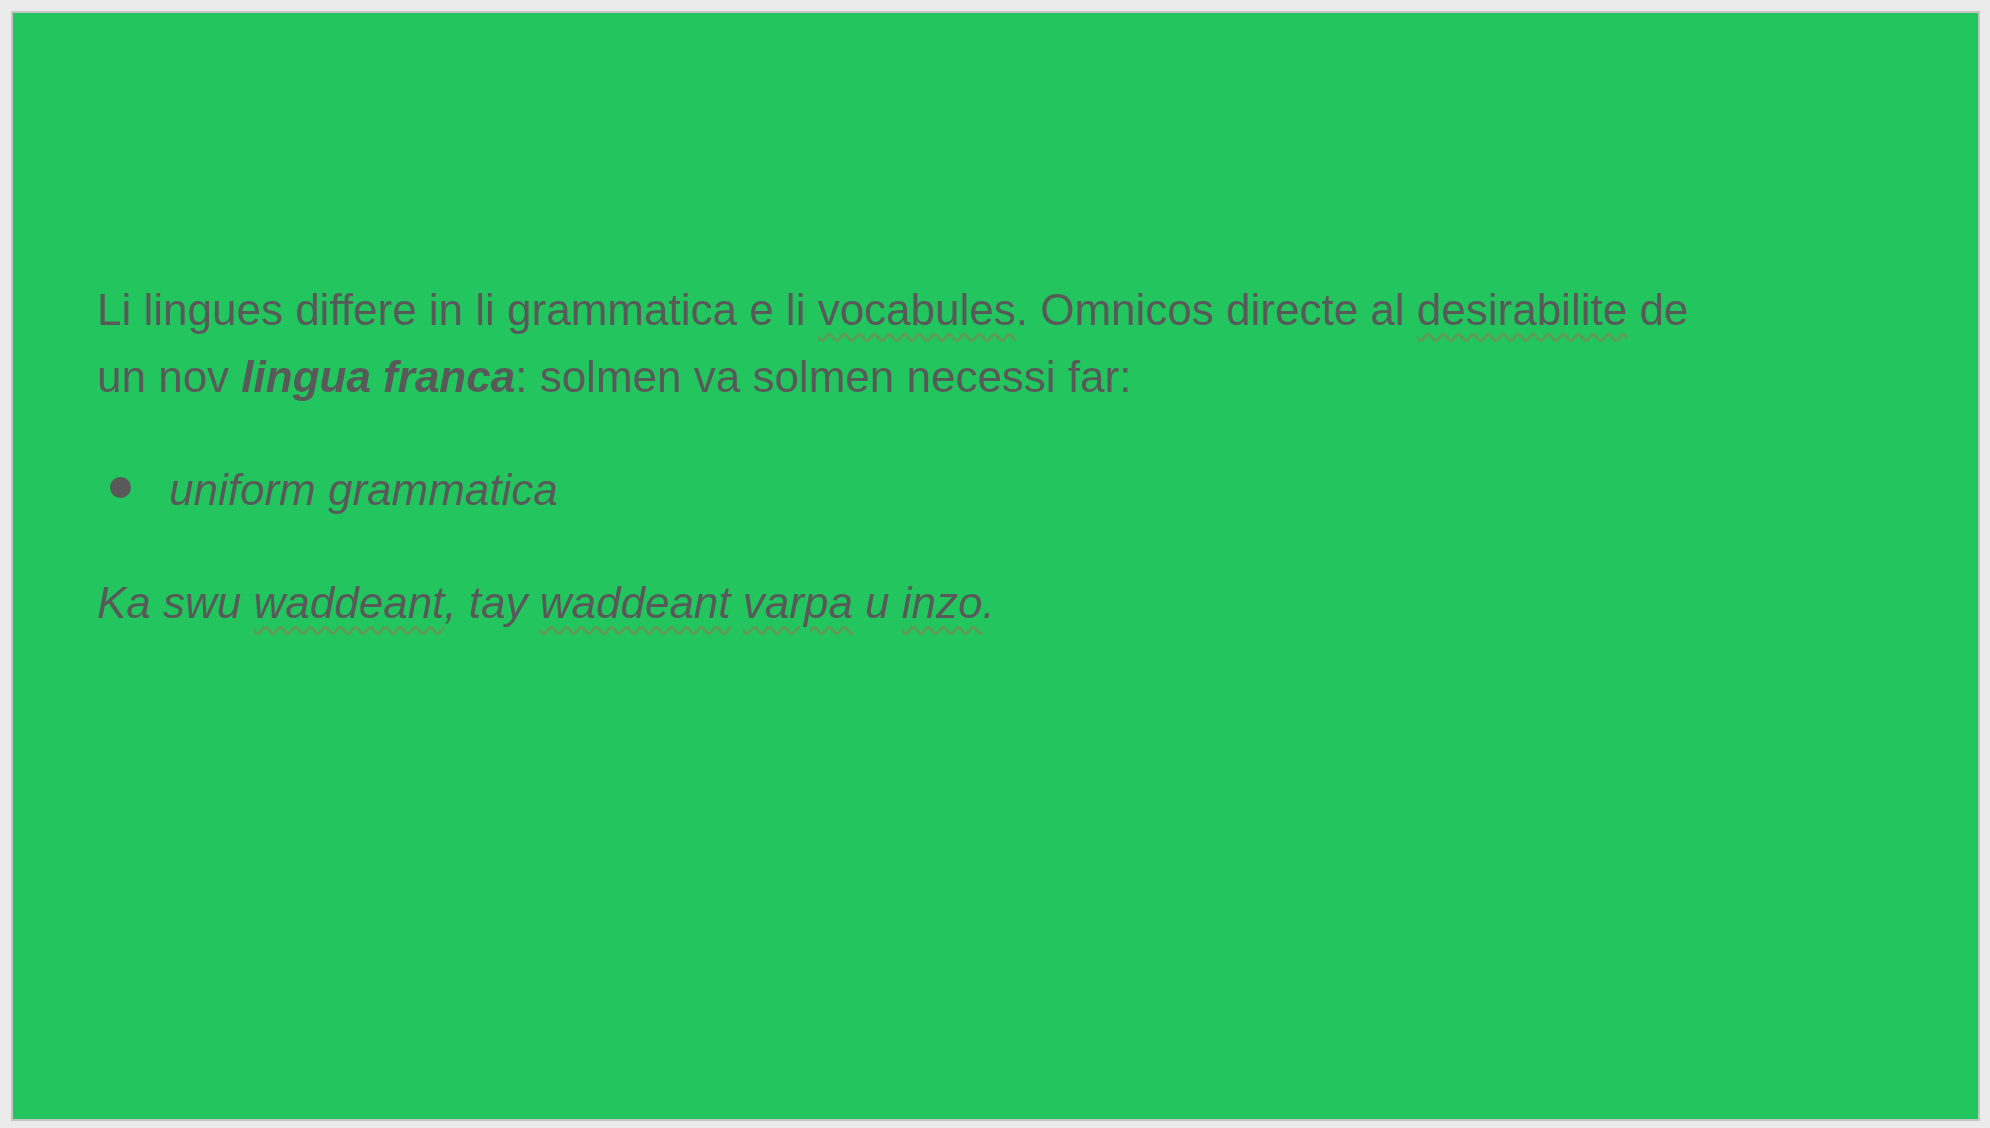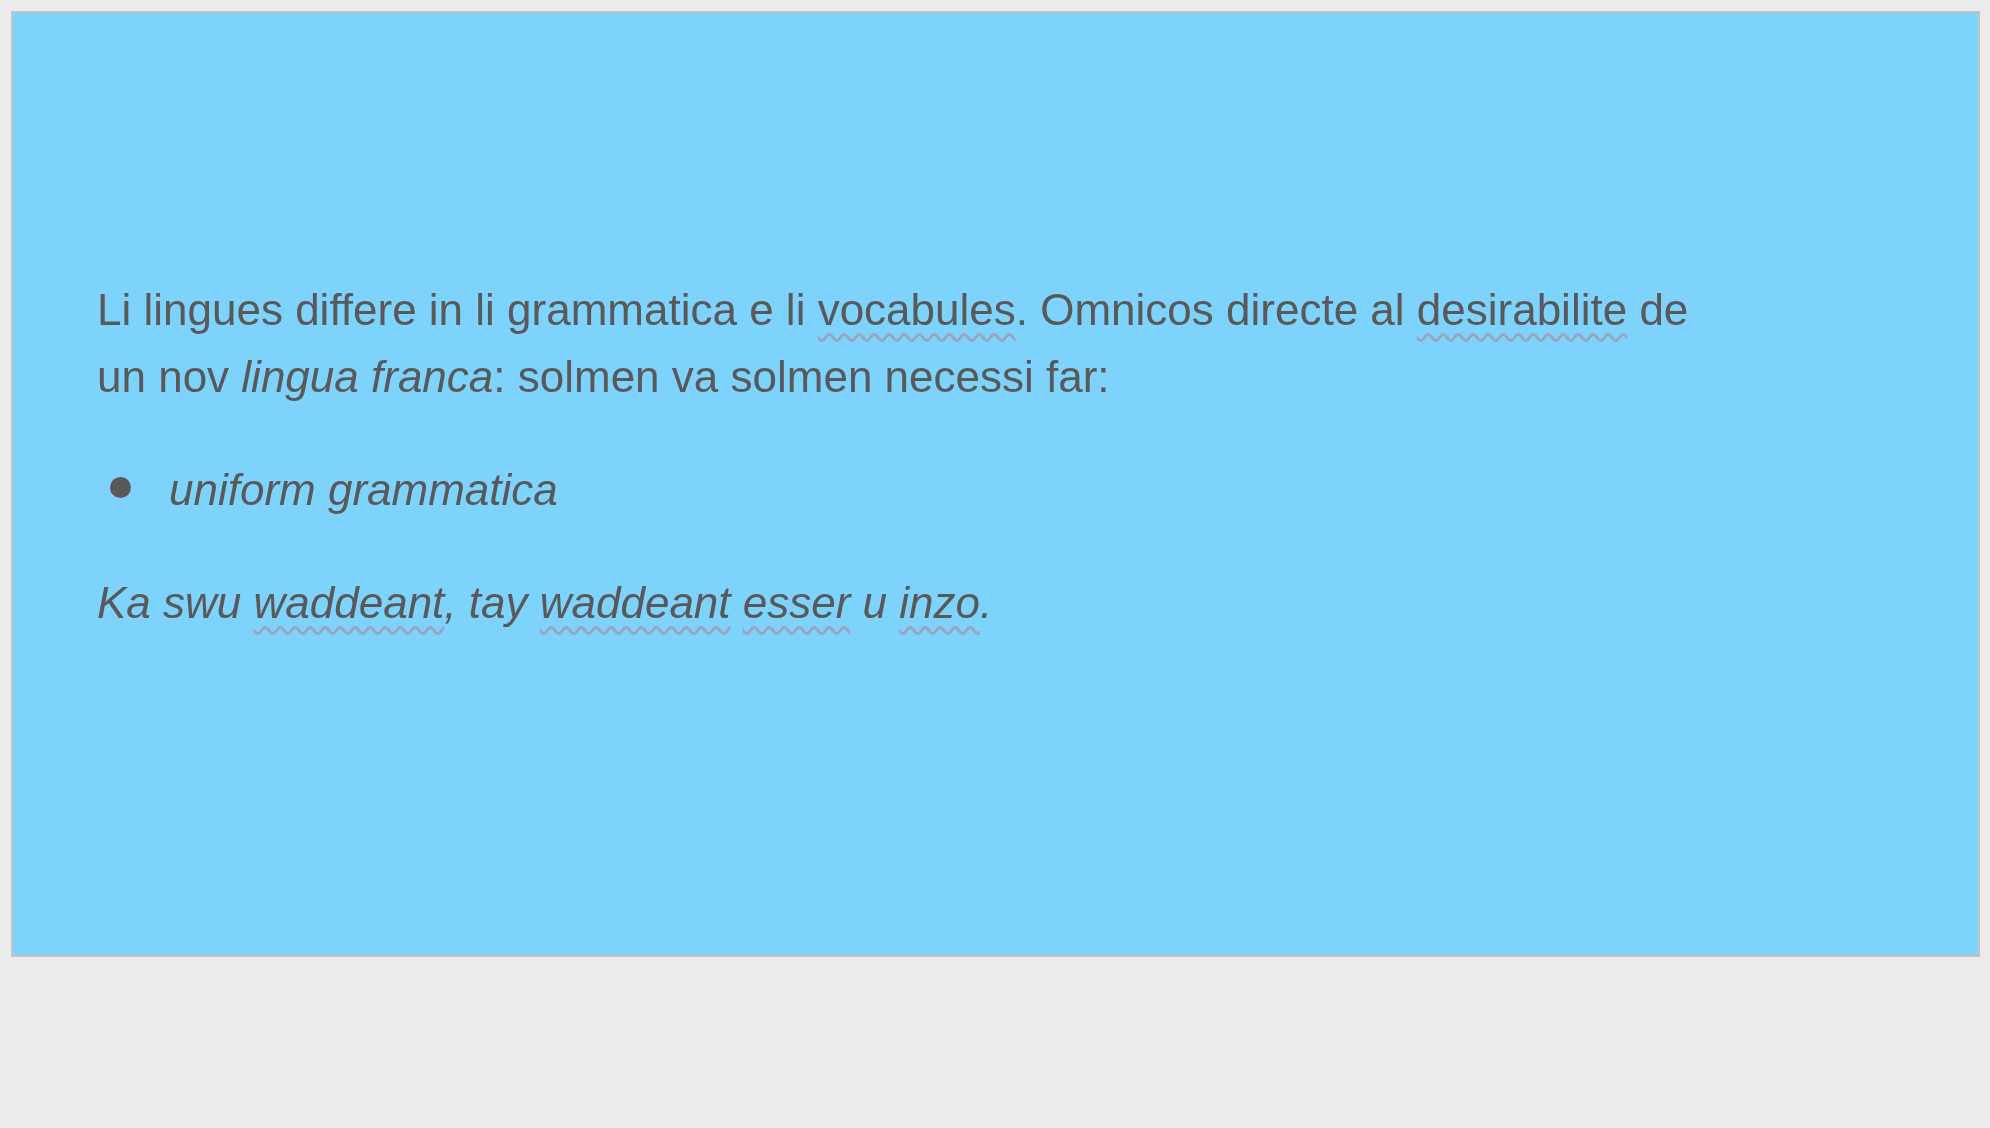--- a/index.html
+++ b/index.html
@@ -16,23 +16,23 @@
     position: relative;
     width: 1990px;
     height: 1128px;
     background: #ebebeb;
   }
   .slide {
     position: absolute;
     left: 11px;
     top: 11px;
     width: 1969px;
-    height: 946px;
+    height: 1110px;
     box-sizing: border-box;
-    background: #7dd3fc;
+    background: #22c55e;
     border: 2px solid #c5c5c5;
   }
   .textbox {
     position: absolute;
     left: 84px;
     top: 263px;
     right: 28px;
     color: #595959;
     font-size: 44px;
     line-height: 67px;
@@ -53,21 +53,21 @@
   .bullet-item::before {
     content: "";
     position: absolute;
     left: 13px;
     top: 21px;
     width: 21px;
     height: 21px;
     border-radius: 50%;
     background: #595959;
   }
-  .it { font-style: italic; }
+  .it { font-style: italic; font-weight: bold; }
   .sq {
     text-decoration-line: underline;
     text-decoration-style: wavy;
     text-decoration-color: rgba(219, 68, 68, 0.32);
     text-decoration-thickness: 3px;
     text-underline-offset: 8px;
   }
 </style>
 </head>
 <body>
@@ -79,18 +79,18 @@
       <div class="para">
           <div class="line"><span>Li lingues differe in li grammatica e li </span><span class="sq">vocabules</span><span>. Omnicos directe al </span><span class="sq">desirabilite</span><span> de</span></div>
           <div class="line"><span>un nov </span><span class="it">lingua franca</span><span>: solmen va solmen necessi far:</span></div>
         </div>
 
       <ul class="bullet-list">
           <li class="bullet-item"><span>uniform grammatica</span></li>
         </ul>
 
       <div class="para">
-          <div class="line"><span>Ka swu </span><span class="sq">waddeant</span><span>, tay </span><span class="sq">waddeant</span><span> </span><span class="sq">esser</span><span> u </span><span class="sq">inzo</span><span>.</span></div>
+          <div class="line"><span>Ka swu </span><span class="sq">waddeant</span><span>, tay </span><span class="sq">waddeant</span><span> </span><span class="sq">varpa</span><span> u </span><span class="sq">inzo</span><span>.</span></div>
         </div>
 
     </div>
   </div>
 </div>
 
 </body></html>

